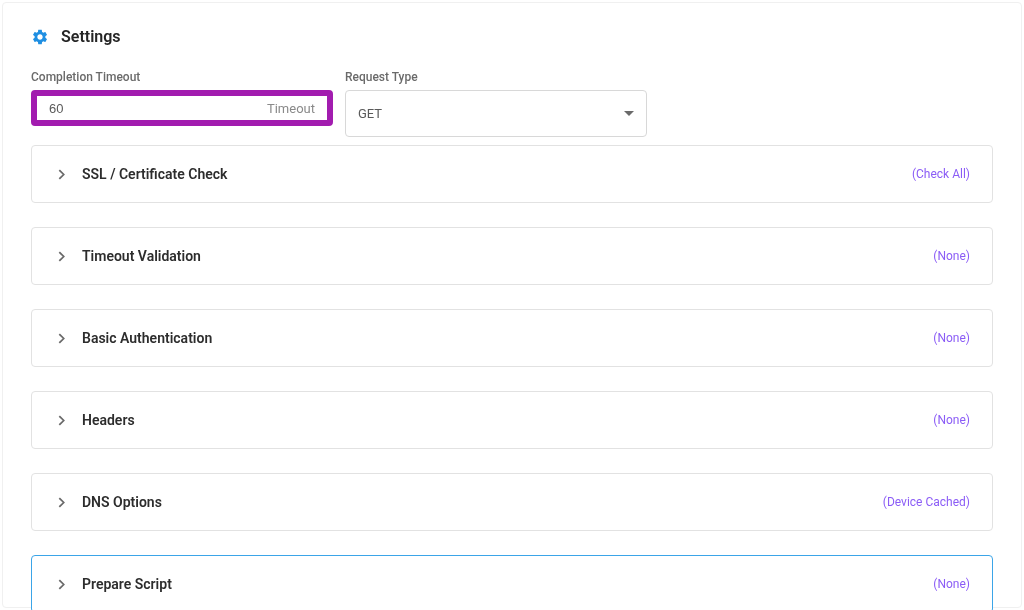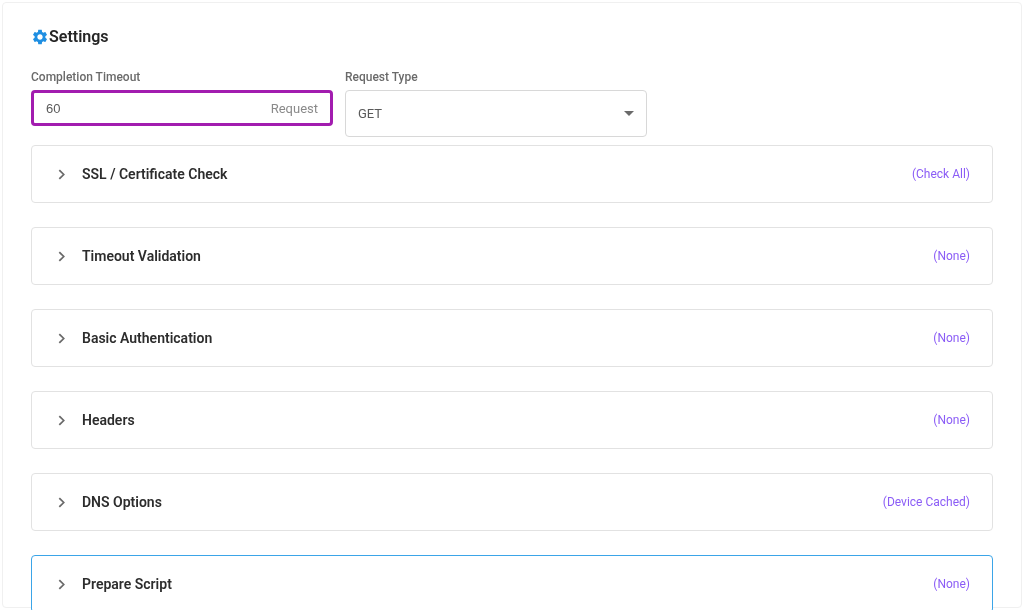--- a/index.html
+++ b/index.html
@@ -18,20 +18,21 @@
     .container {
       padding: 24px 28px;
       border: 1px solid #f0f0f0;
       border-radius: 4px;
       margin: 2px;
       height: 606px;
     }
     .header {
       display: flex;
       align-items: center;
+      gap: 12px;
       margin-bottom: 24px;
     }
     .gear-icon {
       width: 18px;
       height: 18px;
       display: flex;
       align-items: center;
       justify-content: center;
     }
     .settings-title {
@@ -52,21 +53,21 @@
     .form-label {
       font-size: 12px;
       font-weight: 500;
       color: #6a6a6a;
       margin-bottom: 6px;
     }
     .input-wrapper {
       position: relative;
       display: flex;
       align-items: center;
-      border: 3px solid #a21caf;
+      border: 6px solid #a21caf;
       border-radius: 4px;
       height: 36px;
       background: #fff;
     }
     .text-input {
       flex: 1;
       border: none;
       outline: none;
       padding: 0 12px;
       font-size: 13px;
@@ -154,21 +155,21 @@
       </svg>
     </span>
     <span class="settings-title">Settings</span>
   </div>
 
   <div class="form-row">
     <div class="form-group">
       <label class="form-label">Completion Timeout</label>
       <div class="input-wrapper">
         <input type="text" class="text-input" value="60" style="">
-        <span class="input-suffix">Request</span>
+        <span class="input-suffix">Timeout</span>
       </div>
     </div>
 
     <div class="form-group">
       <label class="form-label">Request Type</label>
       <div class="select-wrapper">
         <span class="select-value">GET</span>
         <span class="select-arrow">
           <svg viewBox="0 0 10 6" width="10" height="6" fill="#6a6a6a">
             <path d="M0 0 L5 5 L10 0 Z"></path>

